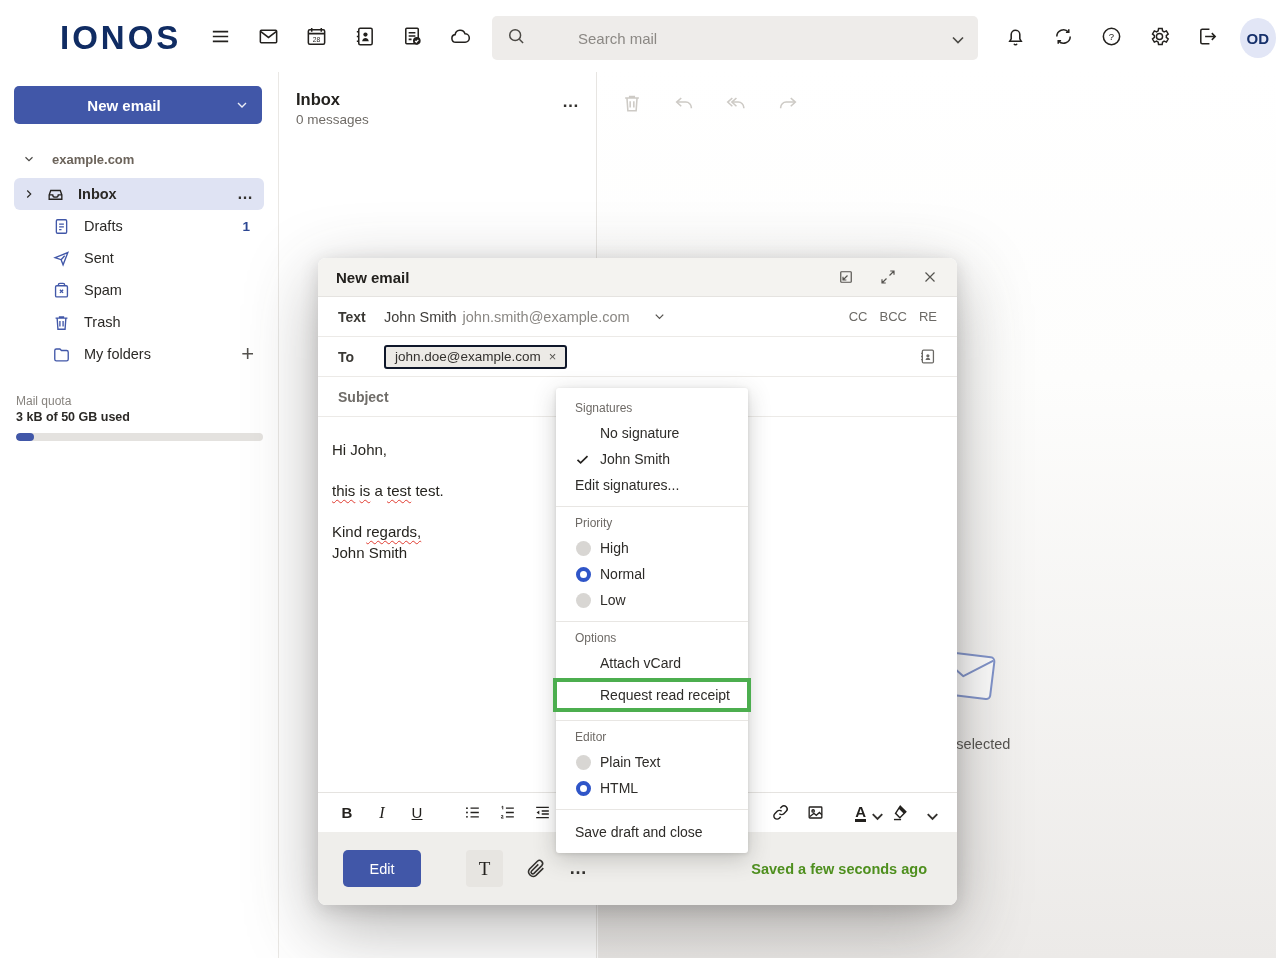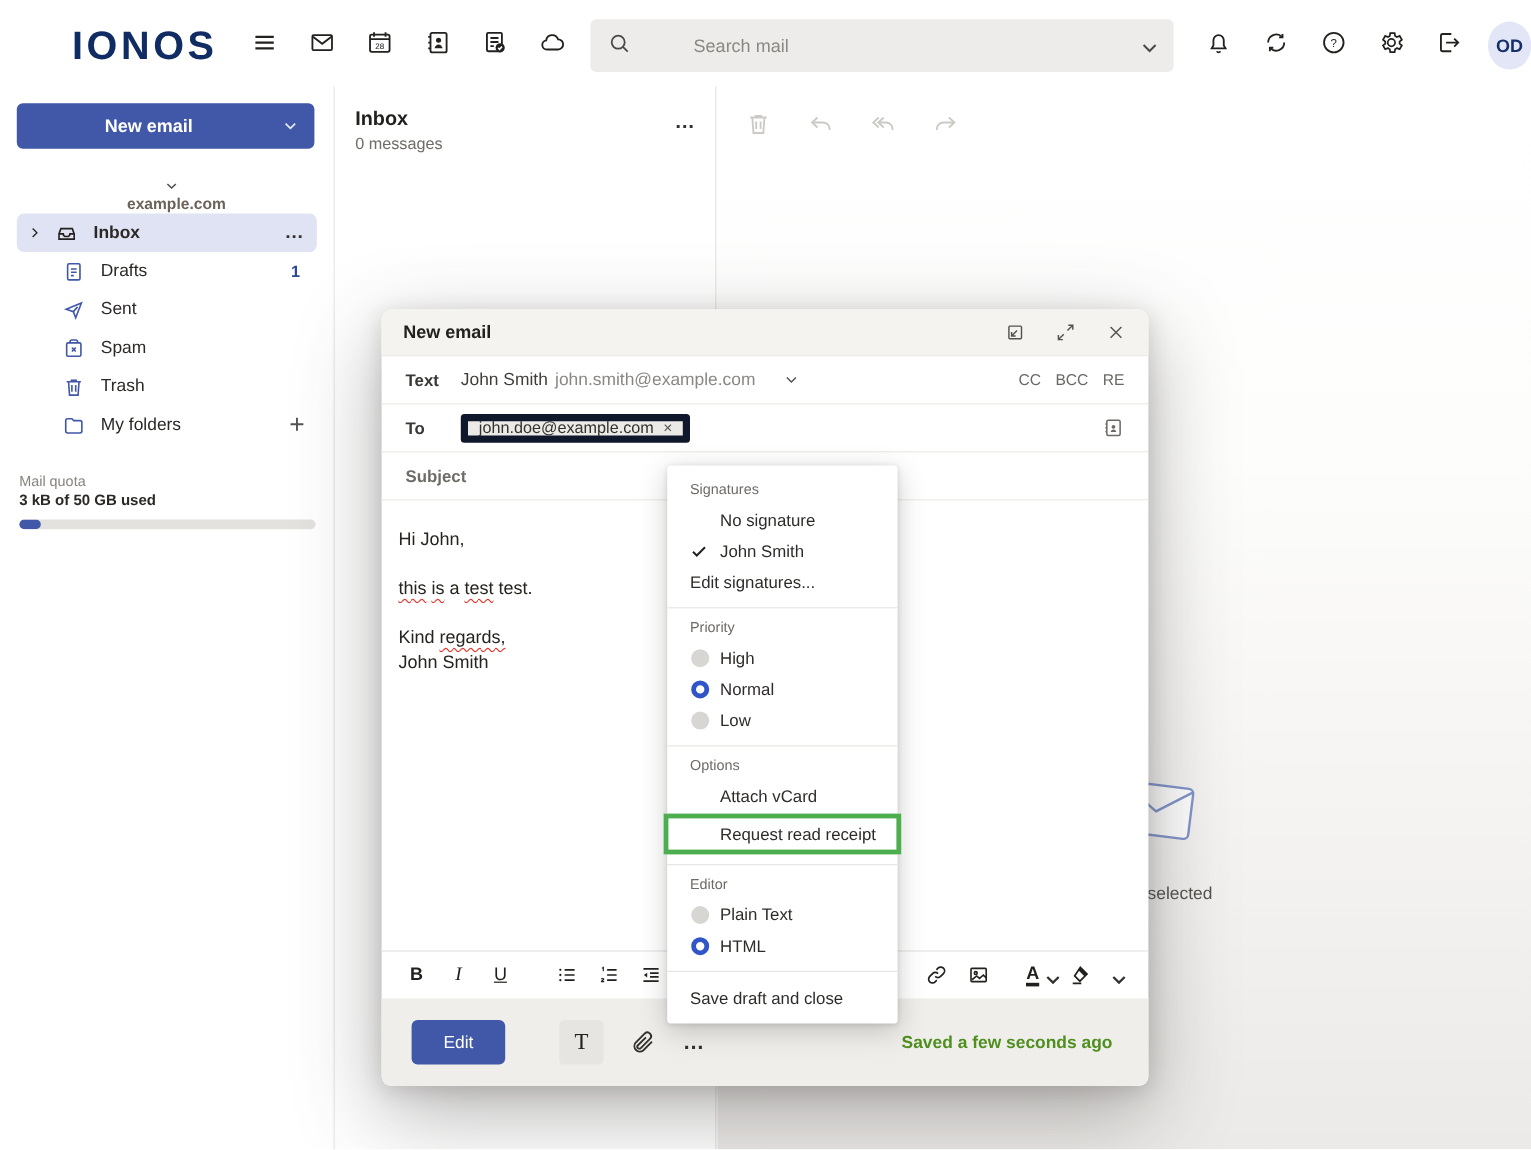--- a/index.html
+++ b/index.html
@@ -18,21 +18,21 @@
   .searchbar input::placeholder { color:#8b8884; }
   .search-chevron { color:#8b8884 !important; }
   .tb-right { display:flex; margin-left:14px; }
   .avatar { width:40px; height:40px; margin-left:8px; border-radius:50%; background:#e2e6f6; color:#16306b; font-weight:bold; font-size:15px; display:flex; align-items:center; justify-content:center; cursor:pointer; }
 
   
   .sidebar { position:absolute; top:68px; left:0; width:279px; bottom:0; background:#fff; border-right:1px solid #eae8e5; z-index:5; }
   .new-email-btn { margin:18px 15px 0 14px; width:248px; height:38px; background:#4157a8; border:none; border-radius:5px; color:#fff; font-size:15px; font-weight:bold; display:flex; align-items:center; cursor:pointer; font-family:"Liberation Sans",sans-serif; }
   .new-email-btn .lbl { flex:1; text-align:center; }
   .new-email-btn svg { width:16px; height:16px; margin-right:12px; opacity:.9; }
-  .account-row { display:flex; align-items:center; margin:24px 14px 8px 14px; height:22px; color:#3a3835; cursor:pointer;flex-direction:column; }
+  .account-row { display:flex; align-items:center; margin:24px 14px 8px 14px; height:22px; color:#3a3835; cursor:pointer; }
   .account-row svg { width:14px; height:14px; margin-left:8px; color:#4a4845; }
   .account-row .name { margin-left:16px; font-size:13px; font-weight:bold; color:#6b635a; }
   .folder { display:flex; align-items:center; height:32px; margin:0 14px; padding-left:38px; border-radius:6px; cursor:pointer; font-size:14.5px; color:#2b2926; position:relative; }
   .folder.selected { background:#dfe3f3; padding-left:8px; font-weight:bold; }
   .folder .chev { width:14px; height:14px; margin-right:10px; color:#2b2926; }
   .folder .ficon { width:19px; height:19px; margin-right:13px; color:#4157a8; flex:none; }
   .folder.selected .ficon { color:#23211e; }
   .folder .dots { position:absolute; right:10px; font-size:16px; letter-spacing:1px; color:#33312e; font-weight:bold; }
   .folder .badge { position:absolute; right:14px; font-size:13.5px; font-weight:bold; color:#2c4793; }
   .myfolders { }
@@ -64,21 +64,21 @@
   .dlg-title .t { font-size:15px; font-weight:bold; color:#23211e; }
   .dlg-title .sp { flex:1; }
   .dlg-title .ic { width:18px; height:18px; margin-left:24px; color:#55534f; cursor:pointer; }
   .dlg-row { height:40px; display:flex; align-items:center; padding:0 20px; border-bottom:1px solid #eceae7; }
   .dlg-row .lab { font-size:14px; font-weight:bold; color:#3a3834; width:46px; flex:none; }
   .from-name { font-size:14.5px; color:#3f3d3a; }
   .from-email { font-size:14.5px; color:#8a8783; margin-left:6px; }
   .from-chev { width:15px; height:15px; margin-left:22px; color:#55534f; cursor:pointer; }
   .hdr-right { margin-left:auto; display:flex; gap:12px; font-size:13px; color:#6b6965; }
   .hdr-right span { cursor:pointer; }
-  .chip { display:flex; align-items:center; background:#eceae6; border:6px solid #0f172a; border-radius:3px; height:24px; padding:0 9px; font-size:13.5px; color:#33312e; cursor:default; }
+  .chip { display:flex; align-items:center; background:#eceae6; border:2px solid #0f172a; border-radius:3px; height:24px; padding:0 9px; font-size:13.5px; color:#33312e; cursor:default; }
   .chip .x { margin-left:8px; color:#55534f; font-size:13px; cursor:pointer; }
   .to-contact { margin-left:auto; width:19px; height:19px; color:#6b6965; cursor:pointer; }
   .subject-row input { border:none; outline:none; width:100%; font-size:14px; font-weight:bold; color:#33312e; background:transparent; font-family:"Liberation Sans",sans-serif; }
   .subject-row input::placeholder { color:#6f6c68; font-weight:bold; }
   .dlg-body { flex:1; padding:22px 14px; font-size:15px; line-height:21px; color:#26241f; cursor:text; }
   .dlg-body p { margin:0; }
   .pgap { height:20px; }
   .sq { text-decoration:underline; text-decoration-style:wavy; text-decoration-color:#e03b30; text-decoration-thickness:1px; text-underline-offset:3px; }
   .fmt-bar { height:40px; border-top:1px solid #e5e3e0; display:flex; align-items:center; padding:0 16px; color:#23211e; }
   .fmt-btn { width:26px; height:26px; display:flex; align-items:center; justify-content:center; margin-right:9px; cursor:pointer; border-radius:3px; font-size:15px; }

